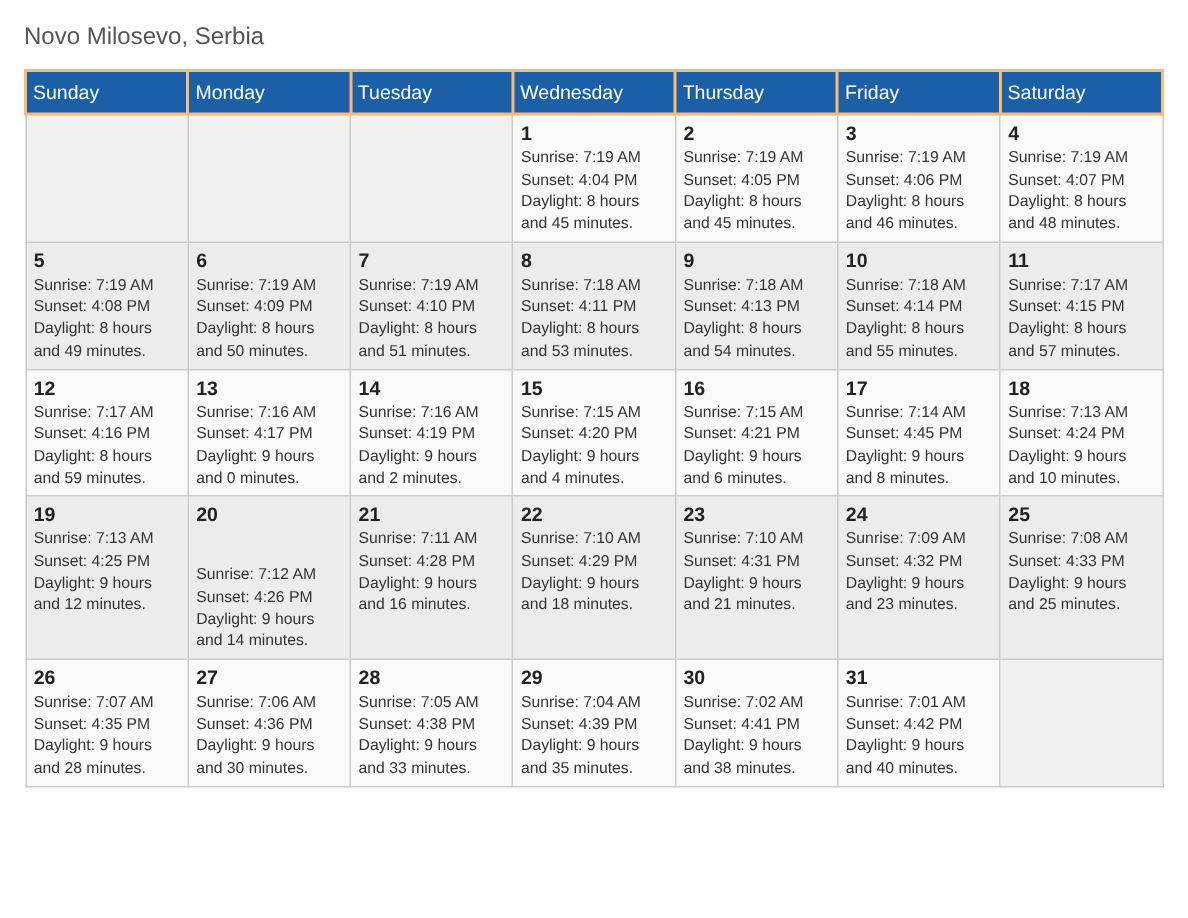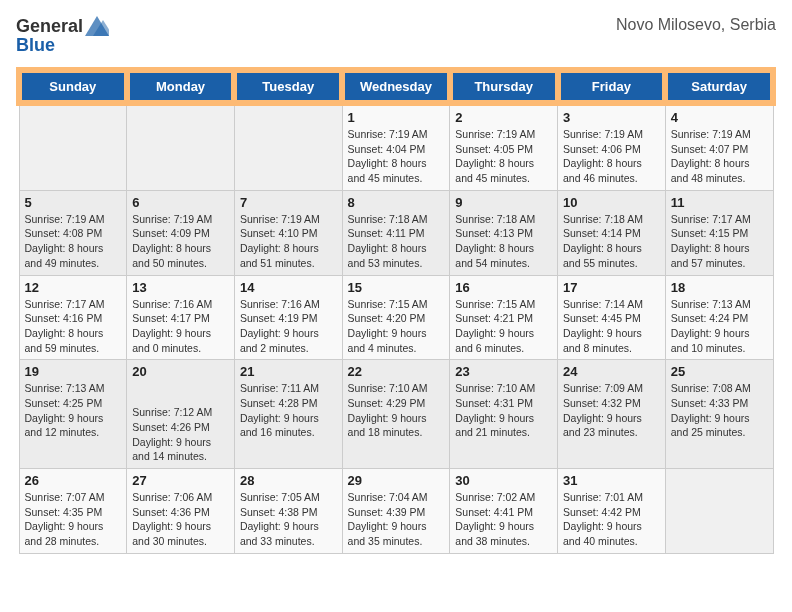--- a/index.html
+++ b/index.html
@@ -55,24 +55,24 @@
       width: 100%;
       border-collapse: collapse;
       font-size: 11px;
     }
     .calendar thead tr {
       background-color: #1a5fa8;
       color: #fff;
     }
     .calendar thead th {
       padding: 6px 4px;
-      text-align: center;
+      text-align: left;
       font-size: 13px;
-      font-weight: bold;
-      border: 6px solid #fdba74;
+      font-weight: normal;
+      border: 2px solid #fdba74;
     }
     .calendar tbody tr {
       vertical-align: top;
     }
     .calendar tbody td {
       border: 1px solid #ccc;
       padding: 4px 5px;
       min-width: 100px;
       min-height: 70px;
       vertical-align: top;
@@ -97,32 +97,20 @@
       line-height: 1.4;
     }
     .empty-cell {
       background: #f0f0f0 !important;
     }
   </style>
 </head>
 <body>
 
 <div class="header-area">
-  <div class="logo">
-    <div>
-      <div style="display:flex;align-items:center;">
-        <span class="logo-text-general">General</span>
-        <svg class="logo-icon" viewBox="0 0 24 20" fill="none">
-          <polygon points="0,20 12,0 24,20" fill="#1a5fa8" opacity="0.7"></polygon>
-          <polygon points="8,20 18,4 28,20" fill="#1a5fa8" opacity="0.5"></polygon>
-        </svg>
-      </div>
-      <span class="logo-text-blue">Blue</span>
-    </div>
-  </div>
   <div class="title-area">
     <div class="subtitle">Novo Milosevo, Serbia</div>
   </div>
 </div>
 
 <table class="calendar">
   <thead>
     <tr>
     <th>Sunday</th>
         <th>Monday</th>

